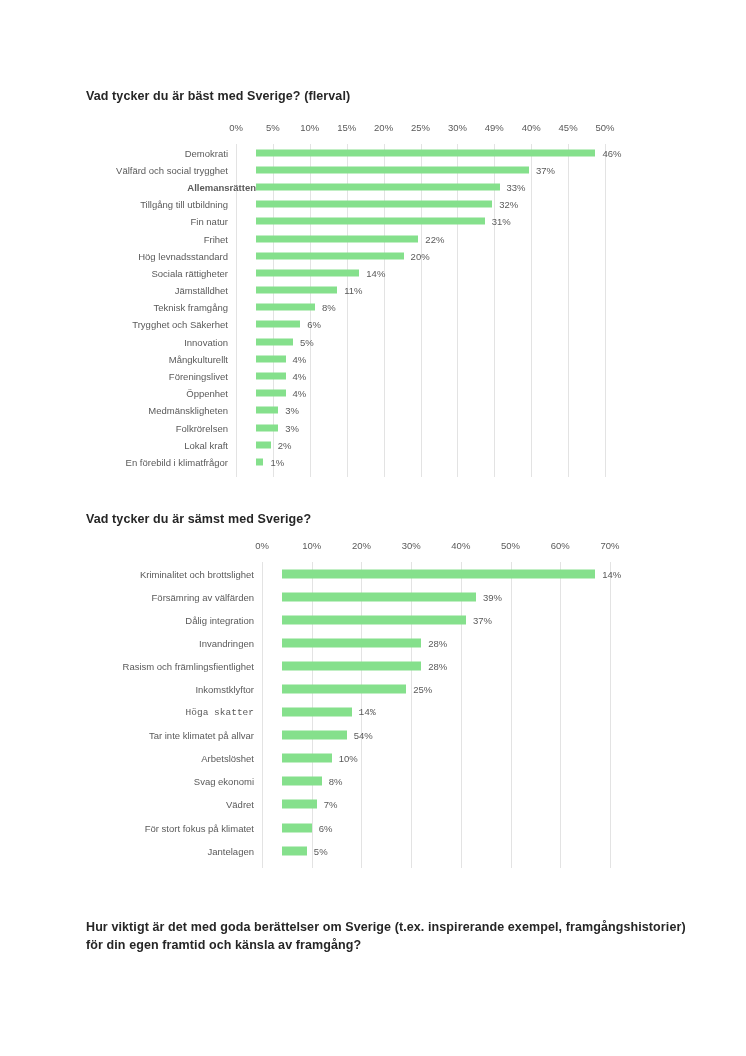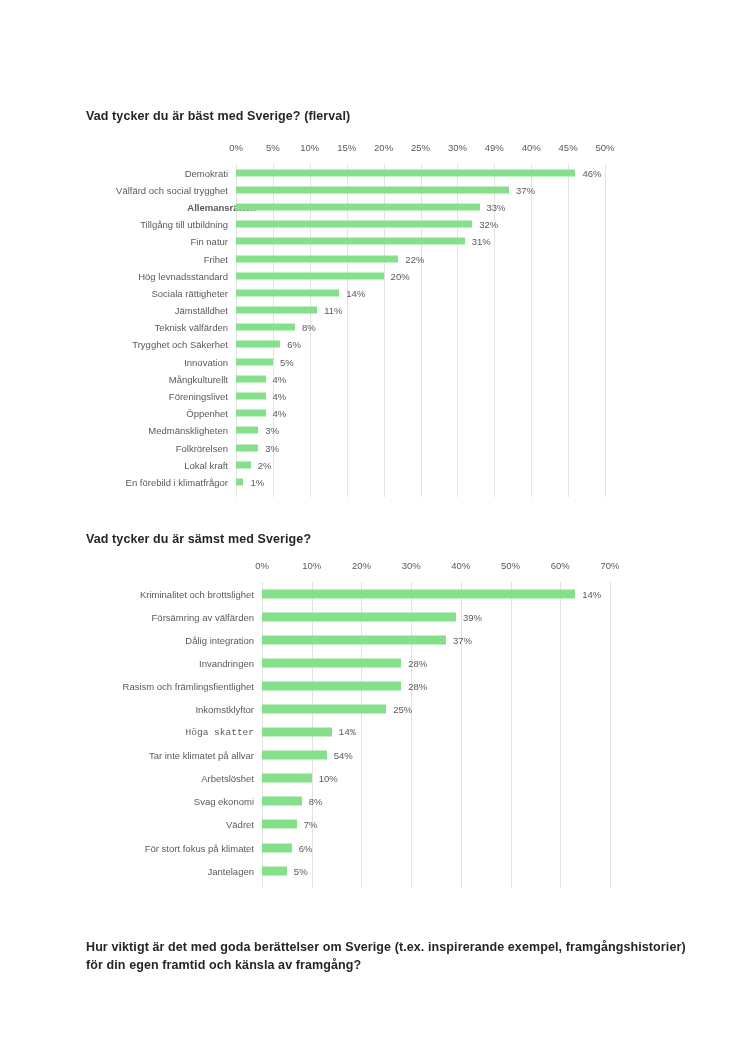--- a/index.html
+++ b/index.html
@@ -12,21 +12,20 @@
     height: 1056px;
     font-family: "Liberation Sans", sans-serif;
     -webkit-font-smoothing: antialiased;
     overflow: hidden;
     position: relative;
   }
 
   .page {
     position: absolute;
     inset: 0;
-    margin-top: 20px;
   }
 
   
   .section-title {
     position: absolute;
     left: 86px;
     font-size: 12.5px;
     font-weight: bold;
     color: #262626;
     letter-spacing: 0.1px;
@@ -51,20 +50,21 @@
     position: absolute;
     font-size: 9.5px;
     color: #5a5a5a;
     transform: translateX(-50%);
     white-space: nowrap;
     top: 0;
   }
 
   .plot {
     position: relative;
+    padding-left: 20px;
   }
   .gridlines {
     position: absolute;
     top: 0;
     bottom: 0;
     left: 0;
     right: 0;
     pointer-events: none;
   }
   .gridline {
@@ -179,21 +179,21 @@
           <div class="bar-label" style="right: 518px;">Sociala rättigheter</div>
           <div class="bar" style="left: 236px; width: 103.32px; height: 7px; background: rgb(133, 224, 140);"></div>
           <div class="bar-value" style="left: 346.32px;">14%</div>
         </div>
         <div class="bar-row" style="height: 17.2px;">
           <div class="bar-label" style="right: 518px;">Jämställdhet</div>
           <div class="bar" style="left: 236px; width: 81.18px; height: 7px; background: rgb(133, 224, 140);"></div>
           <div class="bar-value" style="left: 324.18px;">11%</div>
         </div>
         <div class="bar-row" style="height: 17.2px;">
-          <div class="bar-label" style="right: 518px;">Teknisk välfärden</div>
+          <div class="bar-label" style="right: 518px;">Teknisk framgång</div>
           <div class="bar" style="left: 236px; width: 59.04px; height: 7px; background: rgb(133, 224, 140);"></div>
           <div class="bar-value" style="left: 302.04px;">8%</div>
         </div>
         <div class="bar-row" style="height: 17.2px;">
           <div class="bar-label" style="right: 518px;">Trygghet och Säkerhet</div>
           <div class="bar" style="left: 236px; width: 44.28px; height: 7px; background: rgb(133, 224, 140);"></div>
           <div class="bar-value" style="left: 287.28px;">6%</div>
         </div>
         <div class="bar-row" style="height: 17.2px;">
           <div class="bar-label" style="right: 518px;">Innovation</div>

